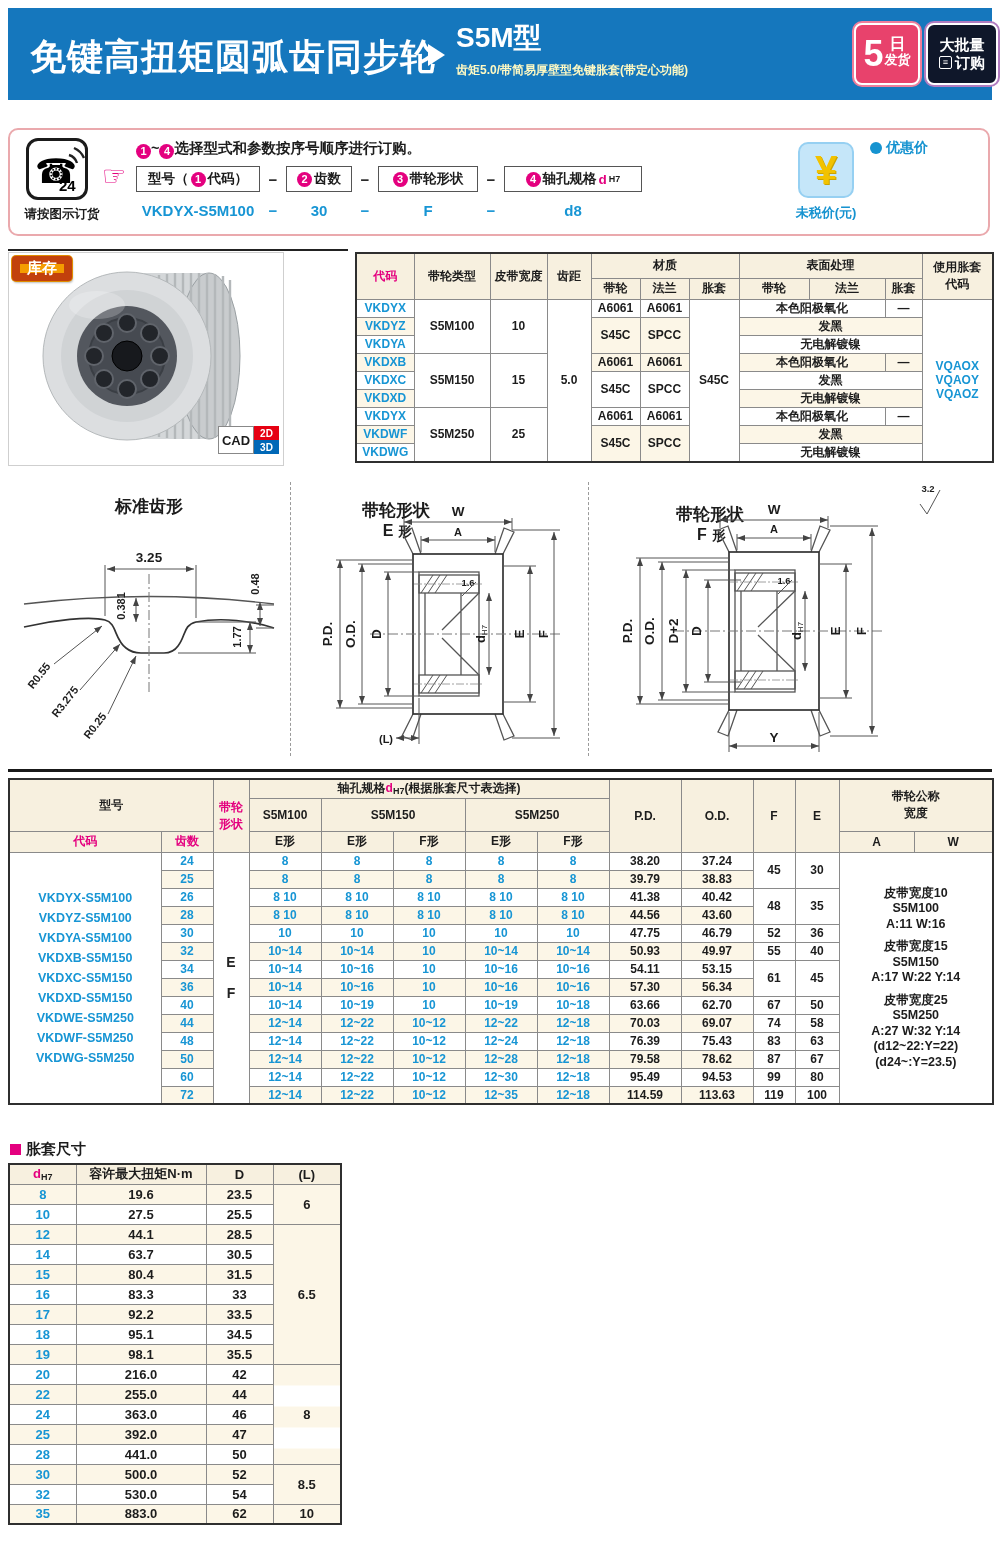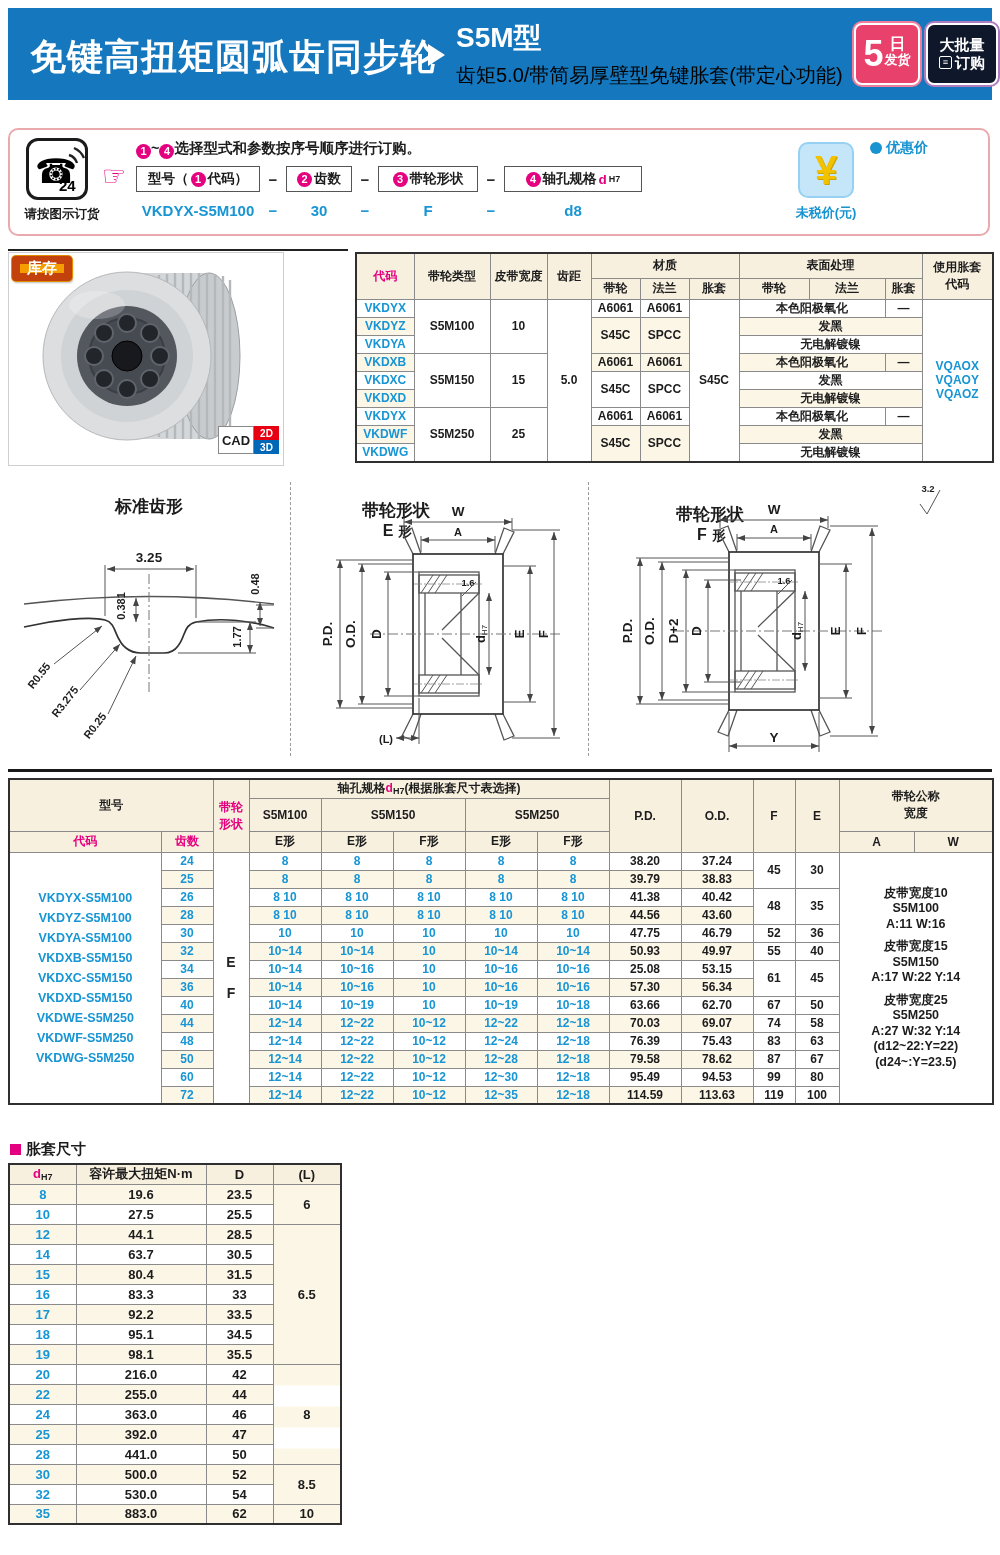--- a/index.html
+++ b/index.html
@@ -5,21 +5,21 @@
   *{box-sizing:border-box}
   body{margin:0;background:#fff}
   #page{position:relative;width:1000px;height:1555px;background:#fff;overflow:hidden;
         font-family:"Liberation Sans","DejaVu Sans",sans-serif;color:#1c1c1c}
 
   
   .topbar{position:absolute;left:8px;top:8px;width:984px;height:92px;background:#1577bd}
   .main-title{position:absolute;left:22px;top:25px;font-size:36px;font-weight:bold;color:#fff;white-space:nowrap;letter-spacing:1px}
   .tri{position:absolute;left:420px;top:36px;width:0;height:0;border-left:17px solid #fff;border-top:11px solid transparent;border-bottom:11px solid transparent}
   .series{position:absolute;left:448px;top:11px;font-size:28px;font-weight:bold;color:#fff}
-  .subtitle{position:absolute;left:448px;top:54px;font-size:20px;font-weight:normal;color:#000000;white-space:nowrap}
+  .subtitle{position:absolute;left:448px;top:54px;font-size:12px;font-weight:bold;color:#fef9c3;white-space:nowrap}
   .badge{position:absolute;top:15px;height:62px;border:2px solid #fff;border-radius:8px;color:#fff;font-weight:bold;
          display:flex;flex-direction:column;align-items:center;justify-content:center;line-height:1.05}
   .badge5{left:846px;width:66px;background:#e8426c;box-shadow:0 0 0 2px #ef7d9b}
   .badgeb{left:918px;width:72px;background:#0f172a;box-shadow:0 0 0 2px #b07cc0}
   .b5row{display:flex;align-items:flex-start}
   .b5num{font-size:36px;line-height:1}
   .b5col{display:flex;flex-direction:column;align-items:center;margin-left:1px}
   .b5unit{font-size:16px}.b5ship{font-size:13px}
   .bbtop{font-size:15px}.bbrow{display:flex;align-items:center;gap:3px;margin-top:2px}
   .bbicon{width:13px;height:13px;border:1.5px solid #fff;border-radius:2px;font-size:9px;line-height:11px;text-align:center}
@@ -640,21 +640,21 @@
         <td class="mcell">55</td>
         <td class="mcell">40</td>
       </tr>
       <tr>
         <td class="code">34</td>
         <td class="code">10~14</td>
         <td class="code">10~16</td>
         <td class="code">10</td>
         <td class="code">10~16</td>
         <td class="code">10~16</td>
-        <td>25.08</td>
+        <td>54.11</td>
         <td>53.15</td>
         <td rowspan="2" class="mcell">61</td>
         <td rowspan="2" class="mcell">45</td>
       </tr>
       <tr>
         <td class="code">36</td>
         <td class="code">10~14</td>
         <td class="code">10~16</td>
         <td class="code">10</td>
         <td class="code">10~16</td>

